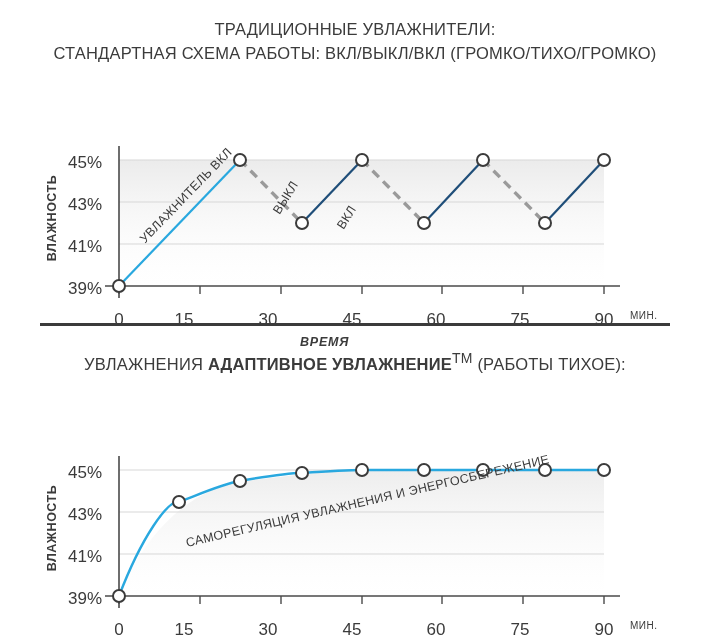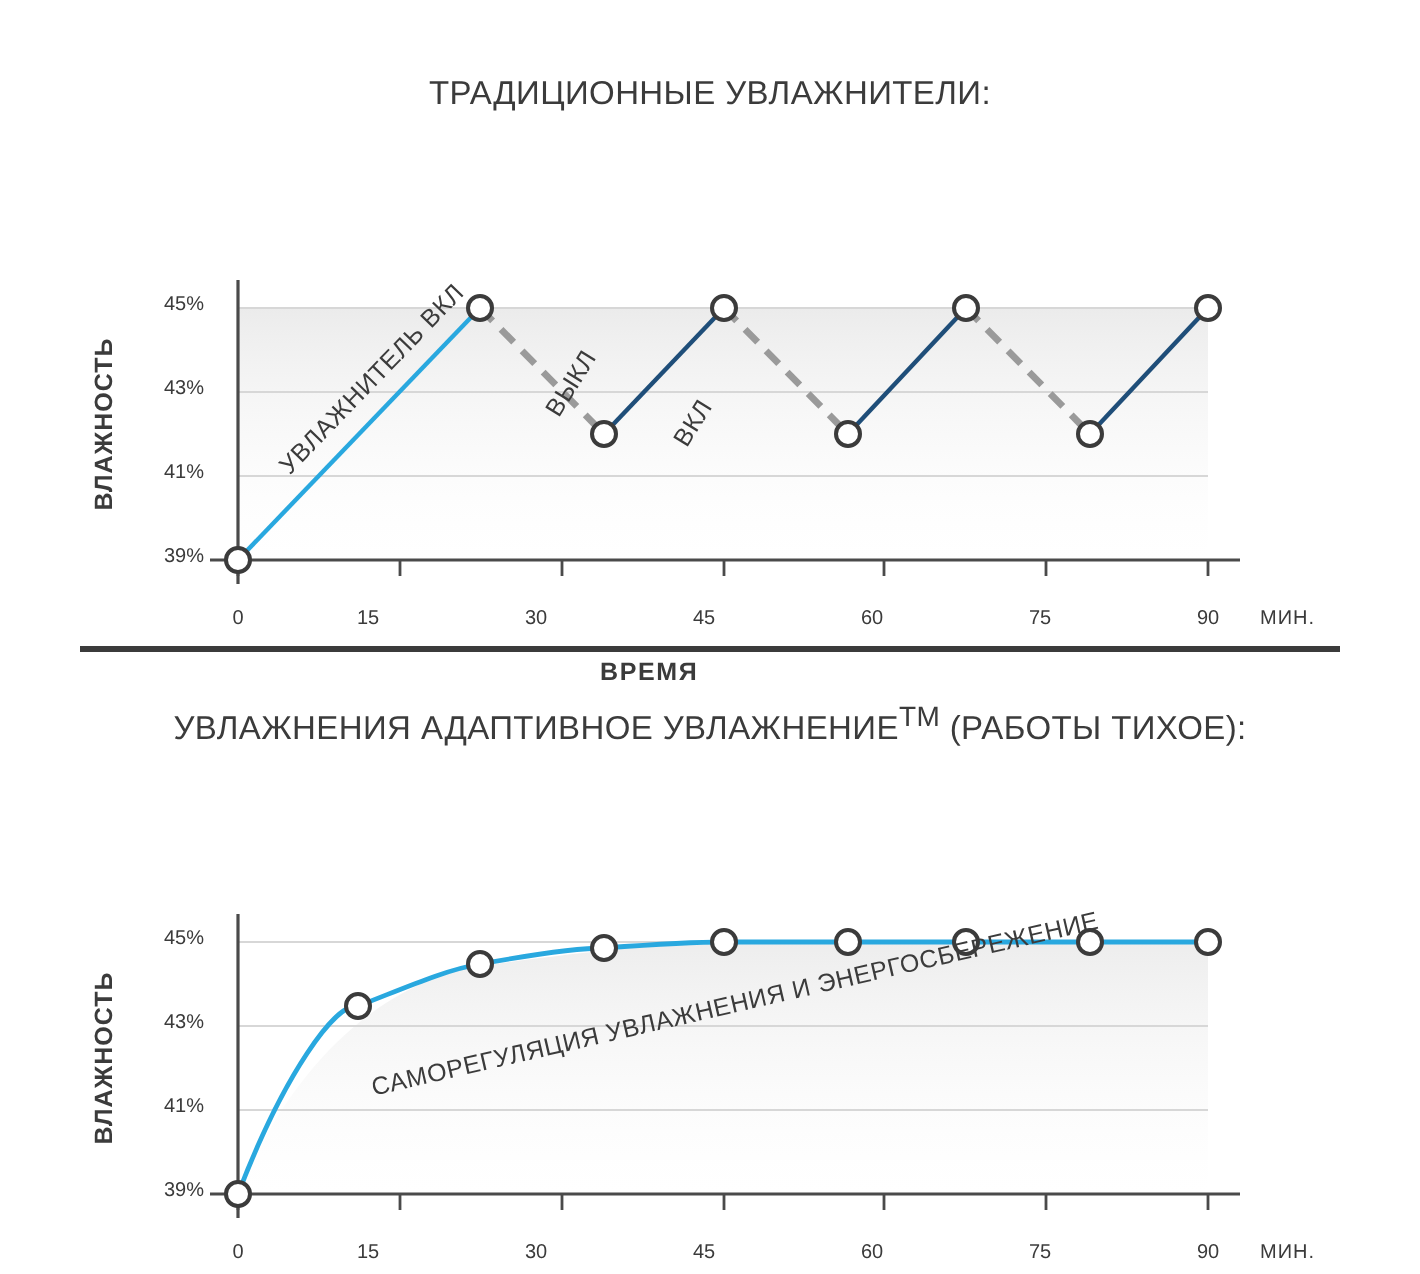--- a/index.html
+++ b/index.html
@@ -11,21 +11,21 @@
     overflow:hidden;
   }
   .panel{position:relative;width:710px;}
   .title{
     text-align:center;
     font-size:16.5px;
     letter-spacing:0.2px;
     color:#3b3b3b;
     line-height:1.45;
   }
-  .title .bold{font-weight:normal;}
+  .title .bold{font-weight:bold;}
   .title sup{font-size:14px;vertical-align:super;}
   .chart-area{position:relative;}
   .ylabel{
     position:absolute;
     font-size:12.5px;
     font-weight:bold;
     letter-spacing:0.5px;
     transform:rotate(-90deg);
     transform-origin:center center;
     color:#3b3b3b;
@@ -39,21 +39,21 @@
     color:#3b3b3b;
   }
   .xunit{
     position:absolute;
     font-size:10px;
     color:#3b3b3b;
     letter-spacing:0.5px;
   }
   .tick{
     position:absolute;
-    font-size:10px;
+    font-size:17px;
     color:#3b3b3b;
   }
   .tick.y{text-align:right;}
   .tick.x{text-align:center;}
   .divider{
     position:absolute;
     left:40px;width:630px;height:3px;
     background:#3b3b3b;
   }
   svg{display:block;}
@@ -63,43 +63,44 @@
     color:#3b3b3b;
     white-space:nowrap;
     letter-spacing:0.3px;
   }
 </style>
 </head>
 <body>
 
 <div class="panel" style="height:300px;">
 
-  <div class="title" style="padding-top:36px;text-align:center;">
+  <div class="title" style="padding-top:18px;text-align:center;">
     <div>ТРАДИЦИОННЫЕ УВЛАЖНИТЕЛИ:</div>
+    <div>СТАНДАРТНАЯ СХЕМА РАБОТЫ: ВКЛ/ВЫКЛ/ВКЛ (ГРОМКО/ТИХО/ГРОМКО)</div>
   </div>
 
   <div class="chart-area">
 
     <div class="ylabel" style="left:-3px;top:145px;width:110px;text-align:center;">ВЛАЖНОСТЬ</div>
 
     <div class="tick y" style="left:58px;top:87px;width:44px;">45%</div>
     <div class="tick y" style="left:58px;top:129px;width:44px;">43%</div>
     <div class="tick y" style="left:58px;top:171px;width:44px;">41%</div>
     <div class="tick y" style="left:58px;top:213px;width:44px;">39%</div>
 
     <div class="tick x" style="left:104px;top:244px;width:30px;">0</div>
     <div class="tick x" style="left:169px;top:244px;width:30px;">15</div>
     <div class="tick x" style="left:253px;top:244px;width:30px;">30</div>
     <div class="tick x" style="left:337px;top:244px;width:30px;">45</div>
     <div class="tick x" style="left:421px;top:244px;width:30px;">60</div>
     <div class="tick x" style="left:505px;top:244px;width:30px;">75</div>
     <div class="tick x" style="left:589px;top:244px;width:30px;">90</div>
 
     <div class="xunit" style="left:630px;top:244px;">МИН.</div>
-    <div class="xlabel" style="left:300px;top:269px;">ВРЕМЯ</div>
+    <div class="xlabel" style="left:300px;top:269px;font-style:italic;">ВРЕМЯ</div>
 
     <svg width="710" height="300" style="position:absolute;left:0;top:0;pointer-events:none;">
       <defs>
         <linearGradient id="topfill" x1="0" y1="0" x2="0" y2="1">
           <stop offset="0%" stop-color="#e9e9e9" stop-opacity="0.9"></stop>
           <stop offset="100%" stop-color="#ffffff" stop-opacity="0.2"></stop>
         </linearGradient>
       </defs>
 
       <rect x="119" y="94" width="485" height="126" fill="url(#topfill)"></rect>

